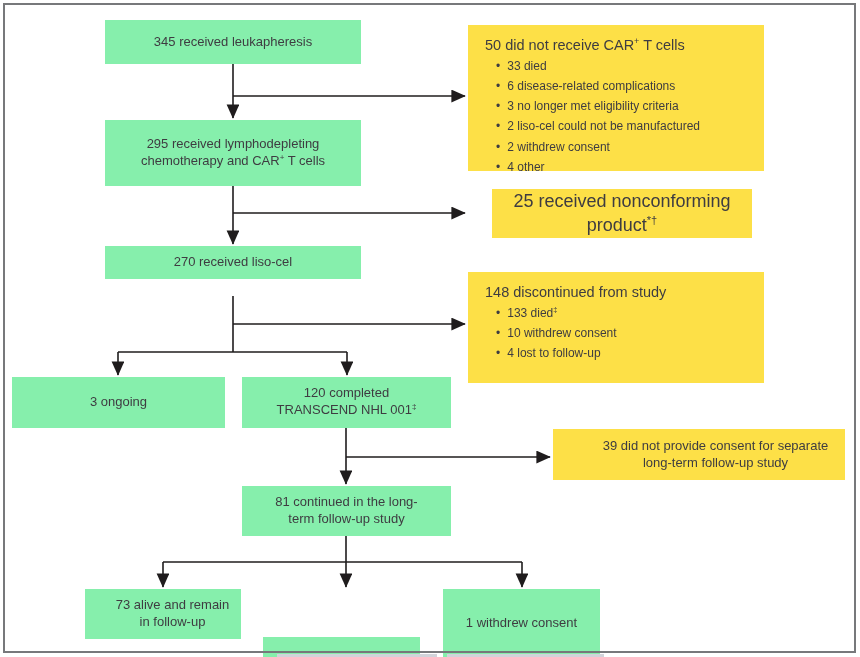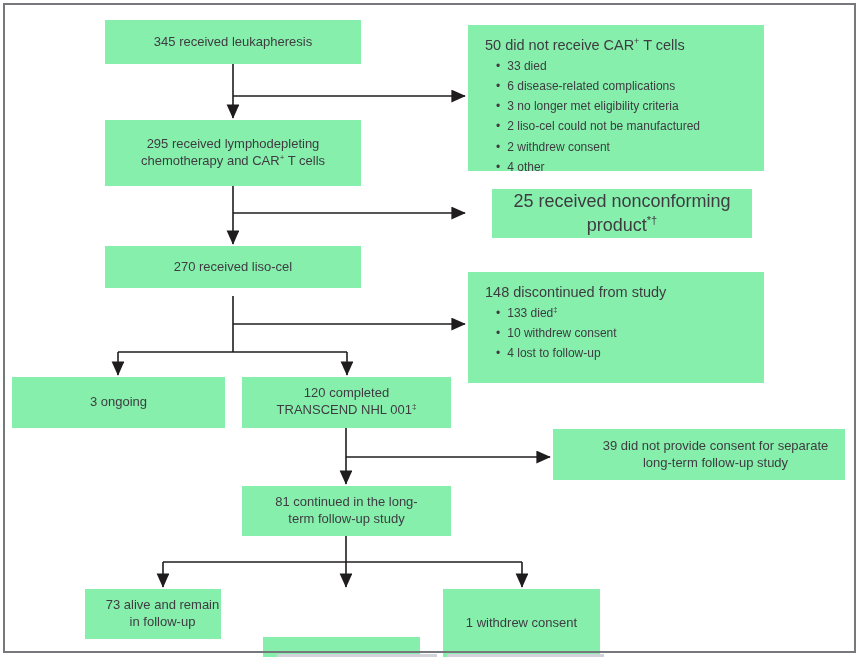--- a/index.html
+++ b/index.html
@@ -11,21 +11,21 @@
     position:absolute; left:3px; top:3px; right:4px; bottom:4px;
     border:2px solid #77787b; pointer-events:none;
   }
   .arrows { position:absolute; left:0; top:0; }
   .box {
     position:absolute; box-sizing:border-box;
     display:flex; align-items:center; justify-content:center;
     text-align:center; font-size:13px; line-height:1.3;
   }
   .blue { background:#86efac; }
-  .pink { background:#86efac; }
+  .pink { background:#fde047; }
   .box.listbox {
     display:block; text-align:left; padding:11px 10px 6px 17px;
   }
   .listbox .title { font-size:14.5px; line-height:1.3; margin:0 0 3px 0; }
   ul.bullets { list-style:none; margin:3px 0 0 11px; padding:0; font-size:12px; }
   ul.bullets li { margin:0 0 4px 0; line-height:1.35; }
   ul.bullets li::before { content:"\2022"; margin-right:7px; }
   sup { font-size:0.62em; }
   .sliver { position:absolute; height:3px; background:#d2d3da; }
 </style>
@@ -61,37 +61,37 @@
   </svg>
 
   <div class="box blue" style="left:105px; top:20px; width:256px; height:44px;">
     <span>345 received leukapheresis</span>
   </div>
 
   <div class="box blue" style="left:105px; top:120px; width:256px; height:66px;">
     <span><span>295 received lymphodepleting</span><br><span>chemotherapy and CAR</span><sup>+</sup><span> T cells</span></span>
   </div>
 
-  <div class="box blue" style="left:105px; top:246px; width:256px; height:42px;">
+  <div class="box blue" style="left:105px; top:246px; width:256px; height:33px;">
     <span>270 received liso-cel</span>
   </div>
 
   <div class="box blue" style="left:12px; top:377px; width:213px; height:51px;">
     <span>3 ongoing</span>
   </div>
 
   <div class="box blue" style="left:242px; top:377px; width:209px; height:51px;">
     <span><span>120 completed</span><br><span>TRANSCEND NHL 001</span><sup>‡</sup></span>
   </div>
 
   <div class="box blue" style="left:242px; top:486px; width:209px; height:50px;">
     <span><span>81 continued in the long-</span><br><span>term follow-up study</span></span>
   </div>
 
-  <div class="box blue" style="left:85px; top:589px; width:136px; height:50px;padding-left:19px;">
+  <div class="box blue" style="left:85px; top:589px; width:156px; height:50px;padding-left:19px;">
     <span><span>73 alive and remain</span><br><span>in follow-up</span></span>
   </div>
 
   <div class="box blue" style="left:263px; top:589px; width:157px; height:50px;margin-top:48px;">
     <span>7 died</span>
   </div>
 
   <div class="box blue" style="left:443px; top:589px; width:157px; height:68px;">
     <span>1 withdrew consent</span>
   </div>

